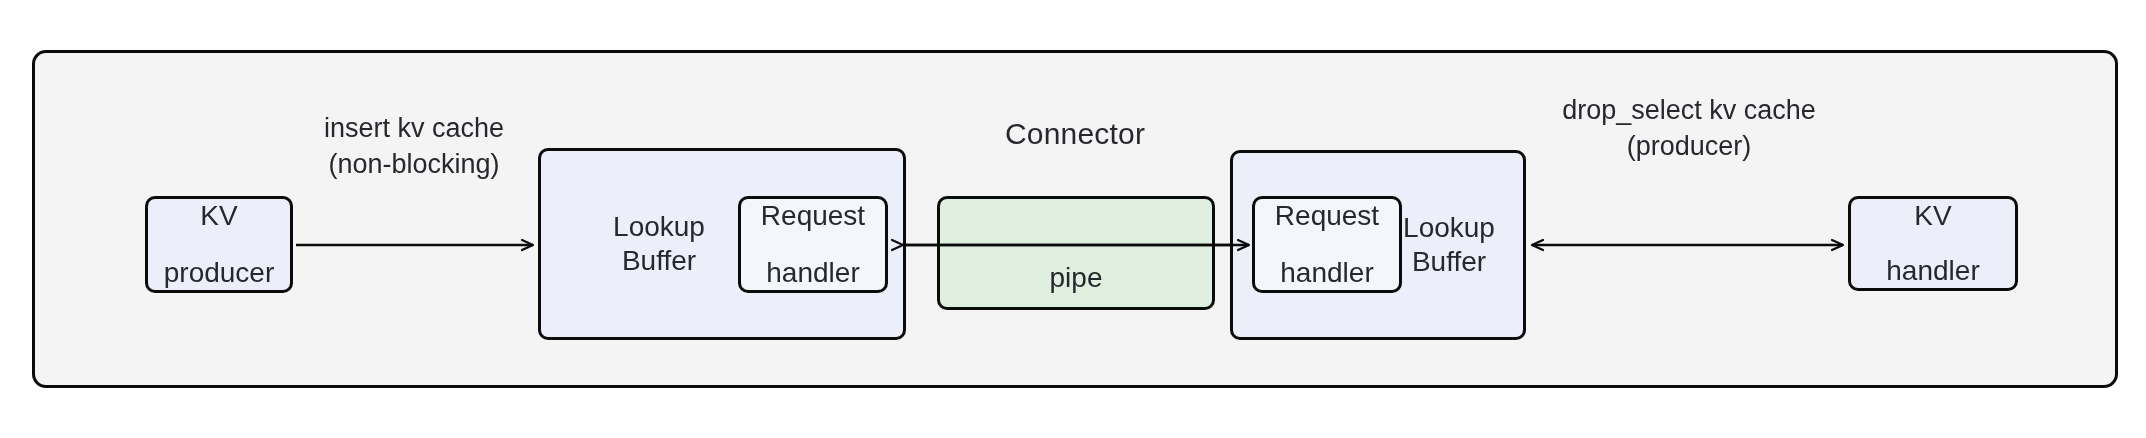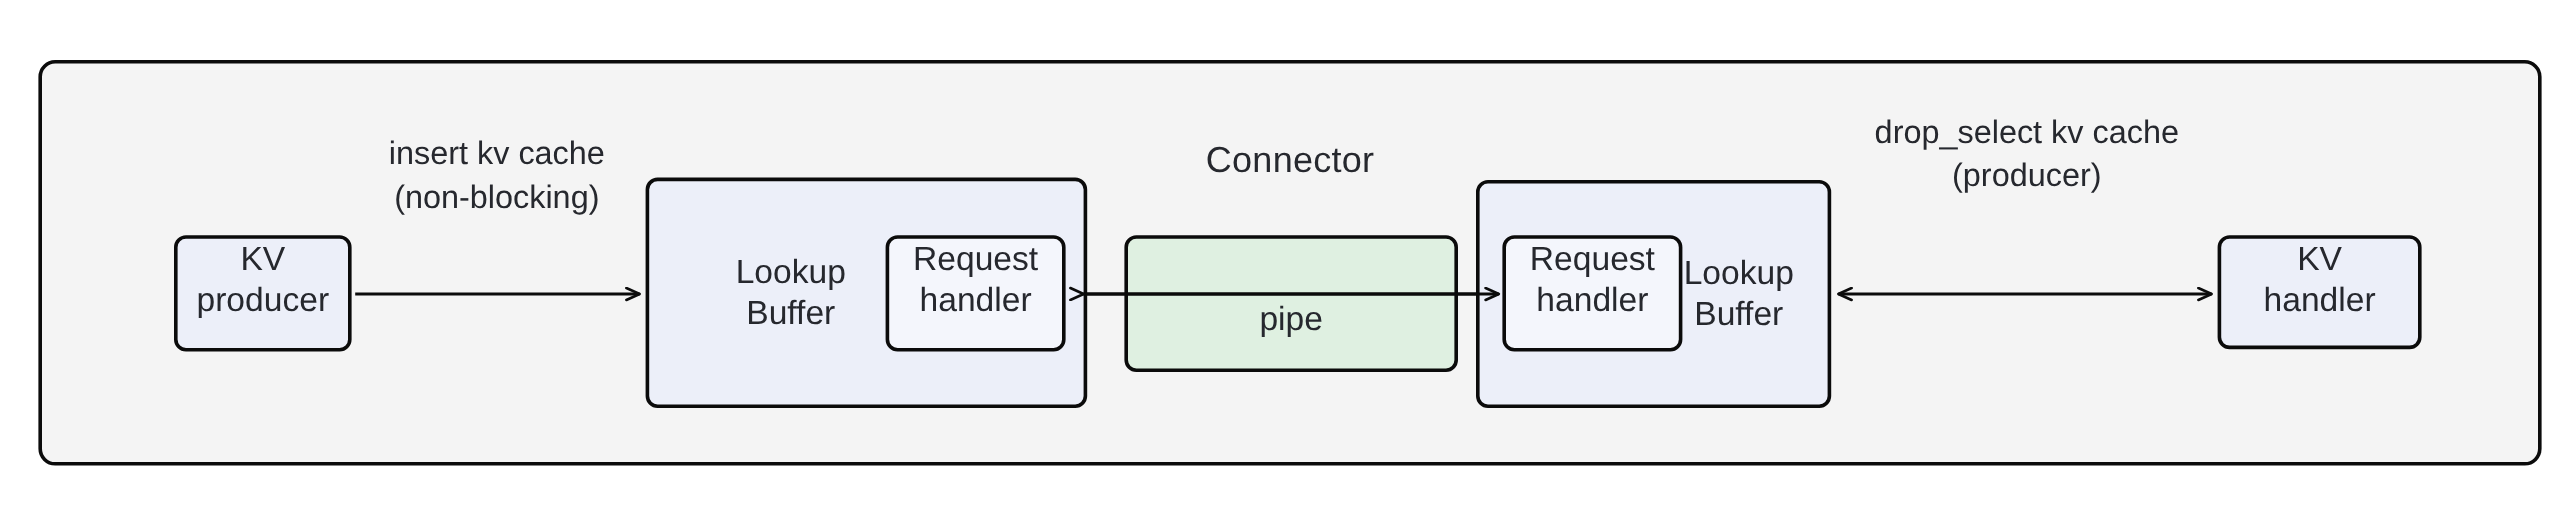--- a/index.html
+++ b/index.html
@@ -46,21 +46,21 @@
   
   .node {
     position: absolute;
     box-sizing: border-box;
     border: 3px solid #0b0b0b;
     border-radius: 10px;
     background: #eceff9;
     display: flex;
     flex-direction: column;
     align-items: center;
-    justify-content: flex-start;
+    justify-content: space-between;
     color: #26282e;
     font-size: 28px;
     line-height: 1.22;
     text-align: center;
   }
   .node.green {
     background: #dff0e1;
   }
   .node.plain {
     background: #f4f6fc;
@@ -70,21 +70,21 @@
   
   #kv-producer   { left: 145px;  top: 196px; width: 148px; height: 97px; }
   #lookup-left   { left: 538px;  top: 148px; width: 368px; height: 192px; }
   #req-handler-l { left: 738px;  top: 196px; width: 150px; height: 97px;
                    background:#f4f6fc; z-index: 4; }
   #lookup-left .lb-label {
     position: absolute; left: 28px; top: 50%; transform: translateY(-50%);
     width: 180px; text-align: center;
   }
   #pipe          { left: 937px;  top: 196px; width: 278px; height: 114px;
-                   justify-content: flex-end; padding-bottom: 24px; }
+                   justify-content: flex-end; padding-bottom: 12px; }
   #lookup-right  { left: 1230px; top: 150px; width: 296px; height: 190px; }
   #req-handler-r { left: 1252px; top: 196px; width: 150px; height: 97px;
                    background:#f4f6fc; z-index: 4; }
   #lookup-right .lb-label {
     position: absolute; right: 14px; top: 50%; transform: translateY(-50%);
     width: 120px; text-align: center;
   }
   #kv-consumer   { left: 1848px; top: 196px; width: 170px; height: 95px; }
 
   

